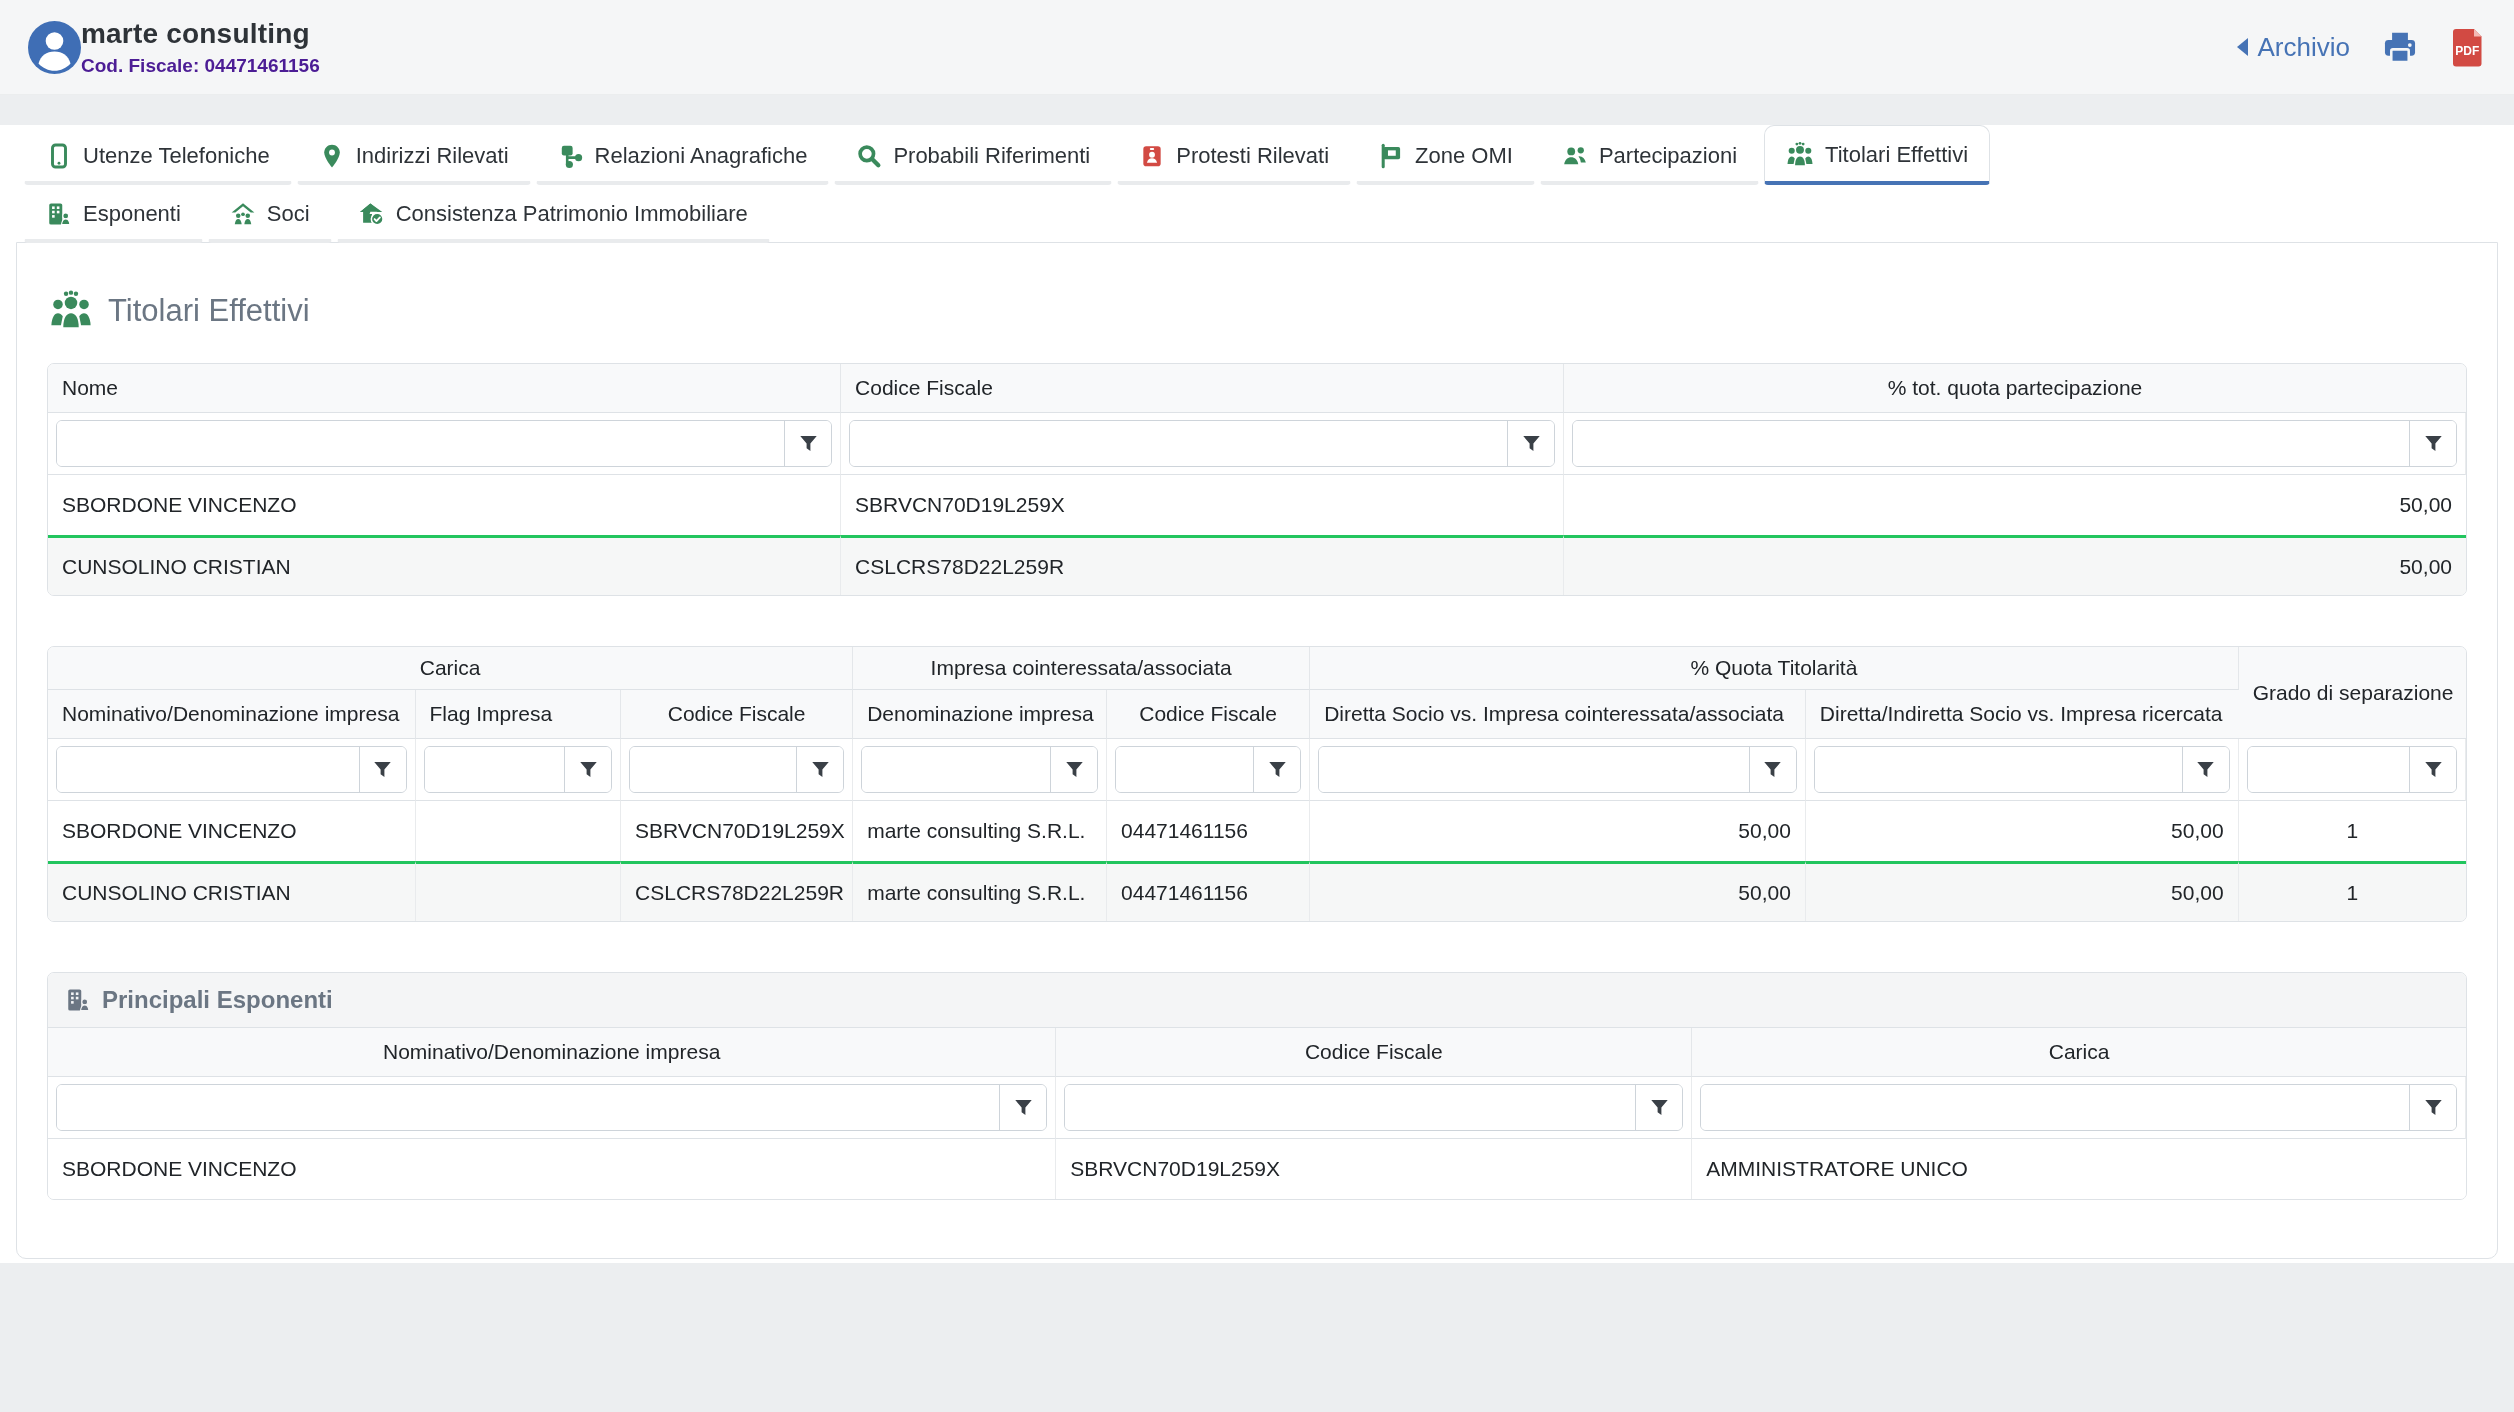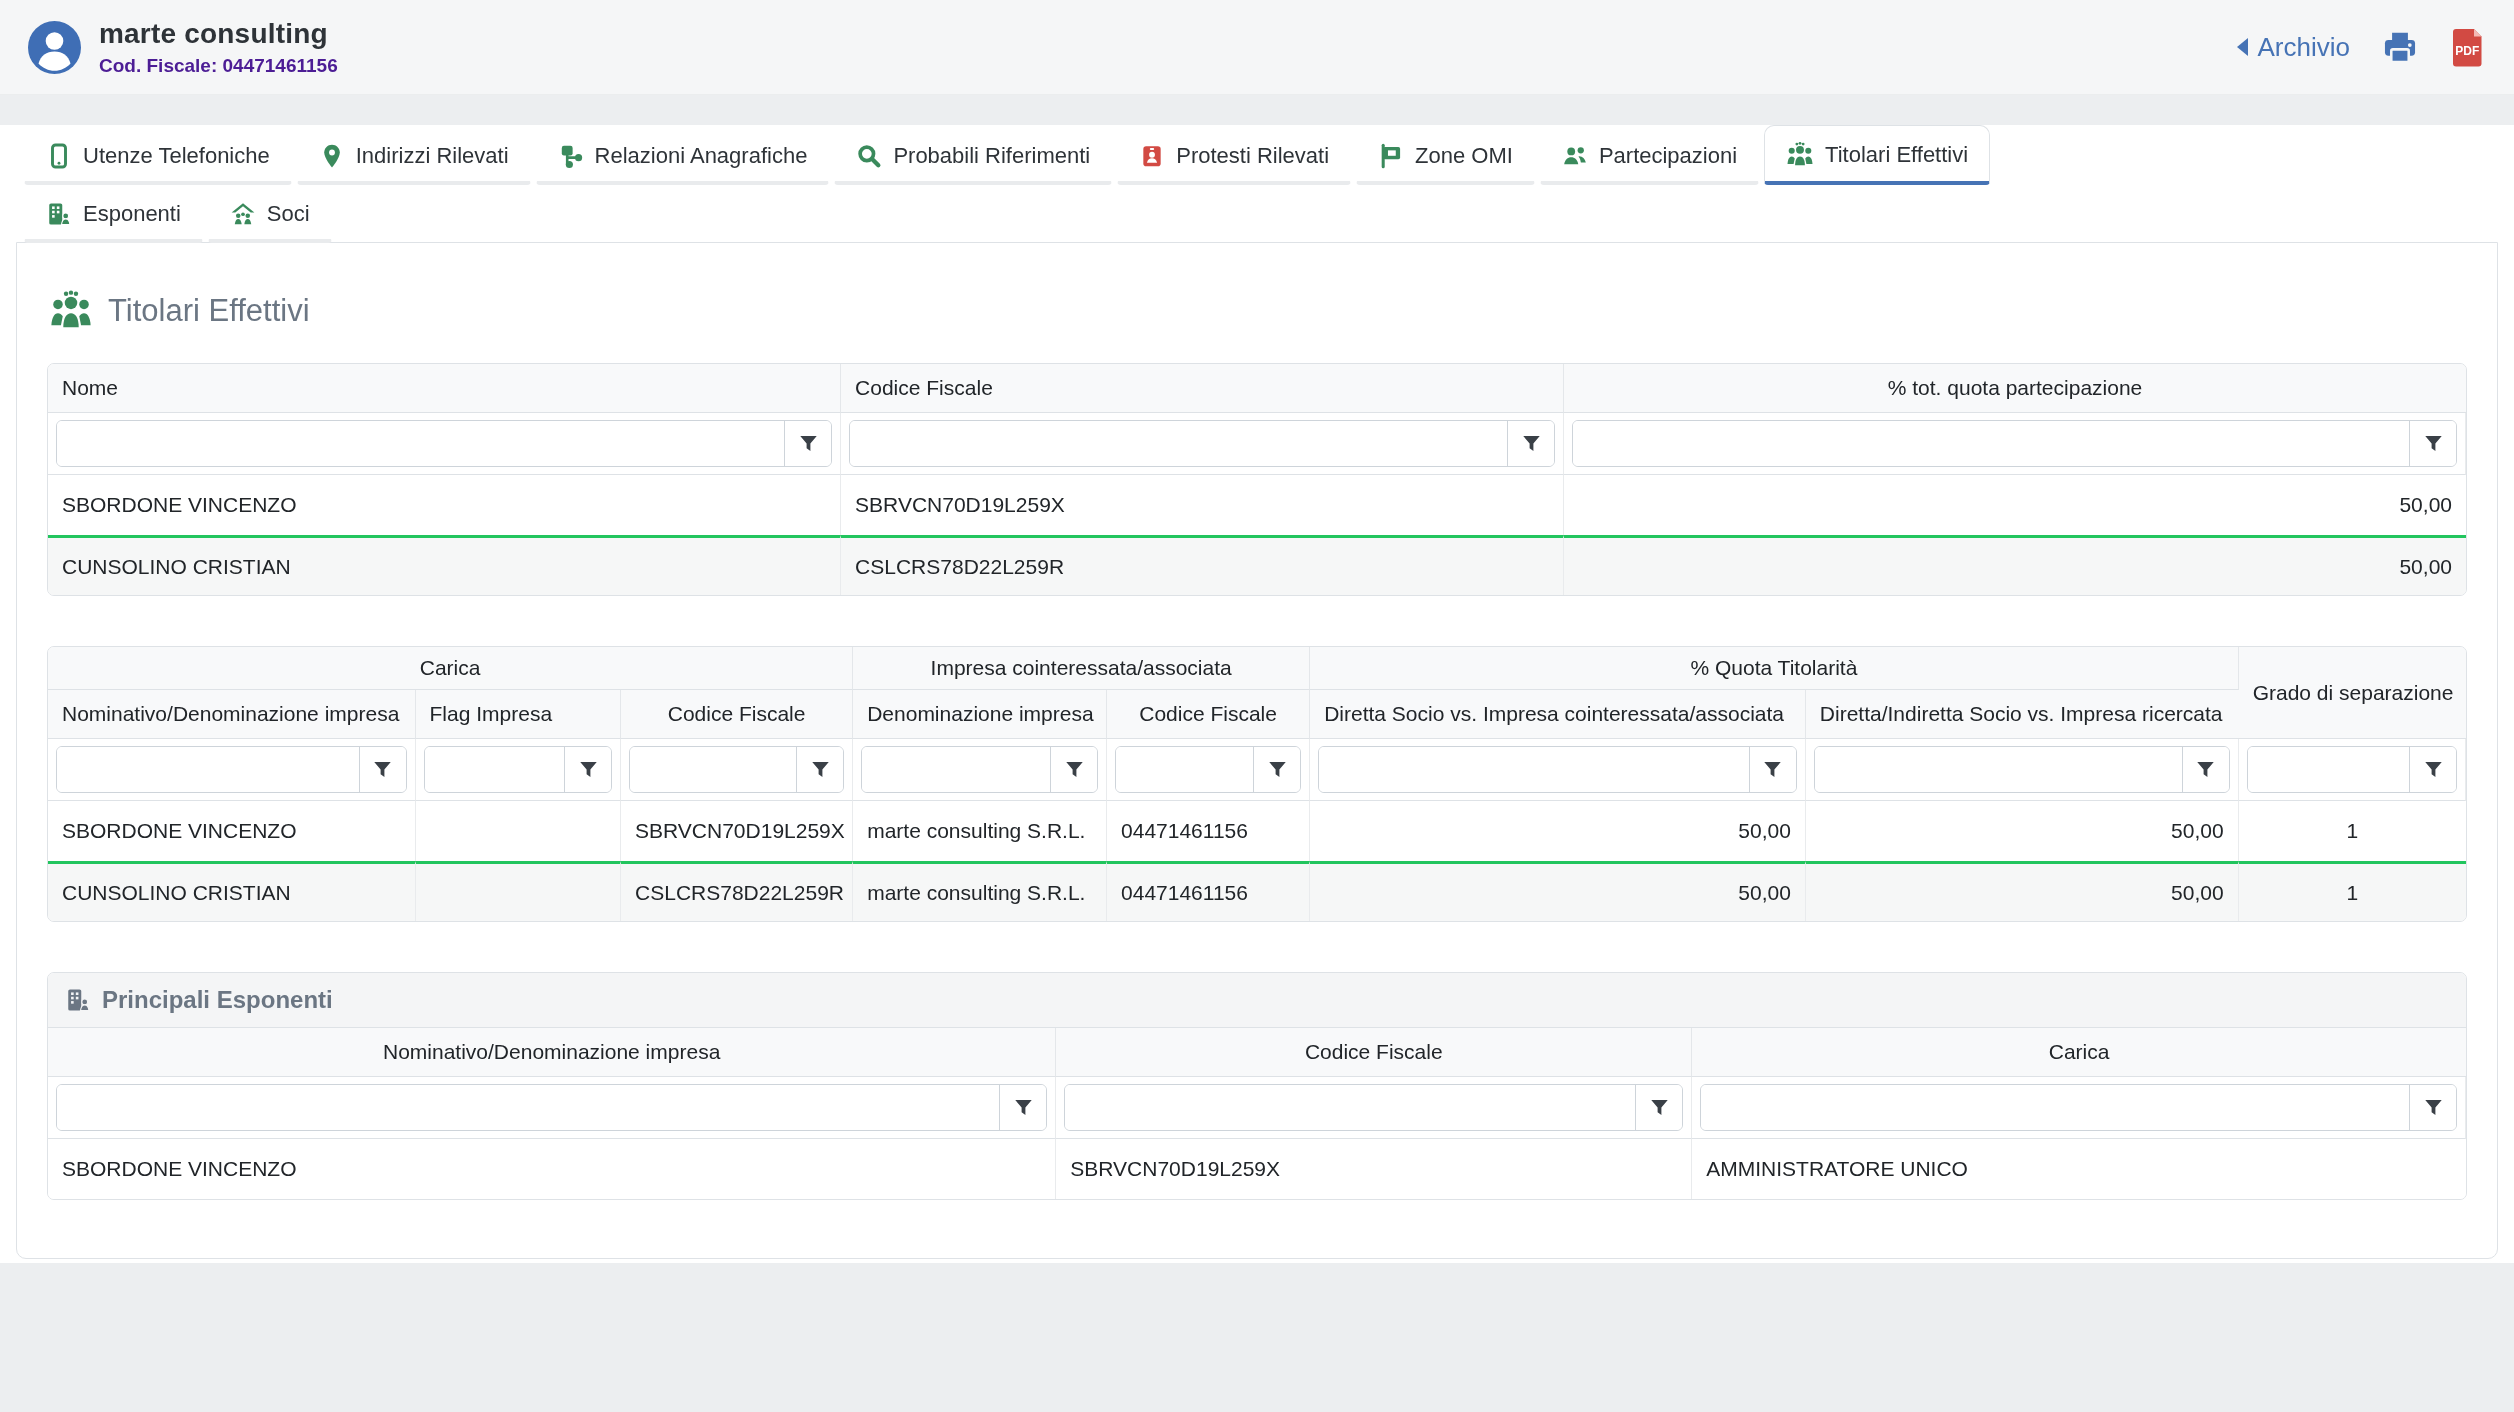--- a/index.html
+++ b/index.html
@@ -8,21 +8,21 @@
     font-family: "Liberation Sans", sans-serif;
     background:#eceef0;
     color:#212529;
   }
   
   .top-bar {
     height:95px; background:#f5f6f7; display:flex; align-items:center;
     padding:0 28px; border-bottom:1px solid #ebedee;
   }
   .avatar { width:53px; height:53px; flex:0 0 auto; }
-  .title-block { margin-left:18px; }
+  .title-block { }
   .company-name { font-size:28px; font-weight:bold; color:#2e3338; letter-spacing:.2px; }
   .fiscal-sub { font-size:19px; font-weight:600; color:#4c1d95; margin-top:5px; }
   .top-actions { margin-left:auto; display:flex; align-items:center; gap:30px; }
   .archivio-link { display:flex; align-items:center; gap:8px; color:#4673b5; font-size:26px; cursor:pointer; text-decoration:none; }
   .icon-btn { display:flex; align-items:center; cursor:pointer; }
 
   
   .page { background:#fff; padding-bottom:4px; }
 
   .params-card {
@@ -236,20 +236,29 @@
         <svg width="26" height="26" viewBox="0 0 24 24">
             <path d="M12 2 1.5 10.6h3.4L12 4.8l7.1 5.8h3.4z" fill="#3a8a5c"></path>
             <circle cx="7.6" cy="13.6" r="2.1" fill="#3a8a5c"></circle>
             <circle cx="16.4" cy="13.6" r="2.1" fill="#3a8a5c"></circle>
             <path d="M4.4 21.5c.4-3.2 1.6-4.9 3.2-4.9s2.8 1.7 3.2 4.9z" fill="#3a8a5c"></path>
             <path d="M13.2 21.5c.4-3.2 1.6-4.9 3.2-4.9s2.8 1.7 3.2 4.9z" fill="#3a8a5c"></path>
             <circle cx="12" cy="12.2" r="1.7" fill="#3a8a5c"></circle>
           </svg>
         <span>Soci</span>
       </div>
+      <div class="tab">
+        <svg width="26" height="26" viewBox="0 0 24 24">
+            <path d="M10.5 2.2 1 10.2h2.8V20h8.2v-8h-2.2l.7-2h8.2V10.2h2.8z" fill="#3a8a5c"></path>
+            <path d="M10.5 2.2 1 10.2h2.8l6.7-5.5 6.7 5.5H20z" fill="#3a8a5c"></path>
+            <circle cx="16.8" cy="16.6" r="5.4" fill="#3a8a5c" stroke="#fff" stroke-width="1.4"></circle>
+            <path d="m14.4 16.7 1.7 1.8 3.2-3.4" stroke="#fff" stroke-width="1.7" fill="none" stroke-linecap="round" stroke-linejoin="round"></path>
+          </svg>
+        <span>Consistenza Patrimonio Immobiliare</span>
+      </div>
     </div>
   </nav>
 
   <div class="panel">
 
     <div class="section-title">
       <svg width="44" height="44" viewBox="0 0 24 24">
           <circle cx="9.3" cy="2.6" r="1.2" fill="#3a8a5c"></circle>
           <circle cx="12" cy="2" r="1.2" fill="#3a8a5c"></circle>
           <circle cx="14.7" cy="2.6" r="1.2" fill="#3a8a5c"></circle>

